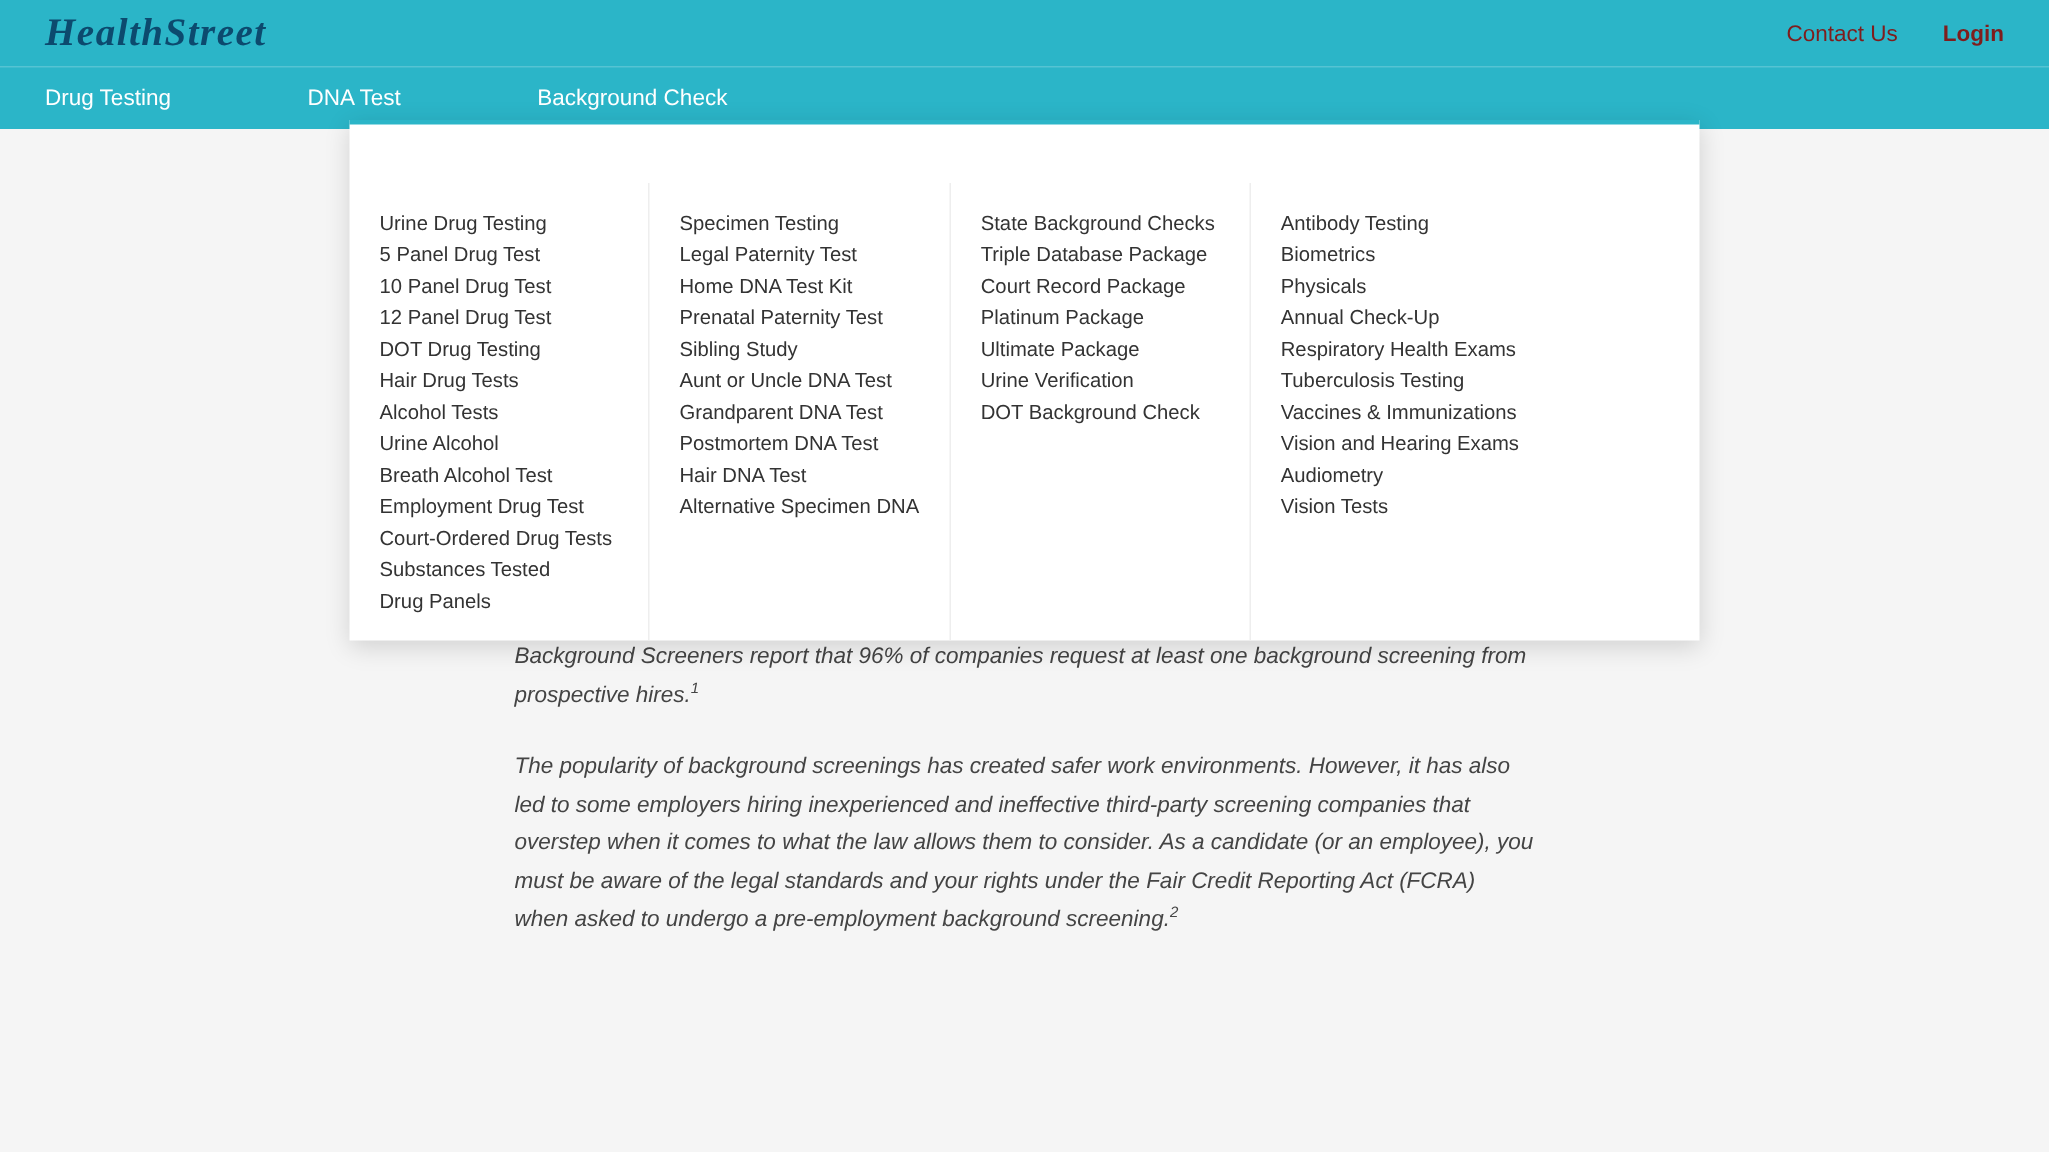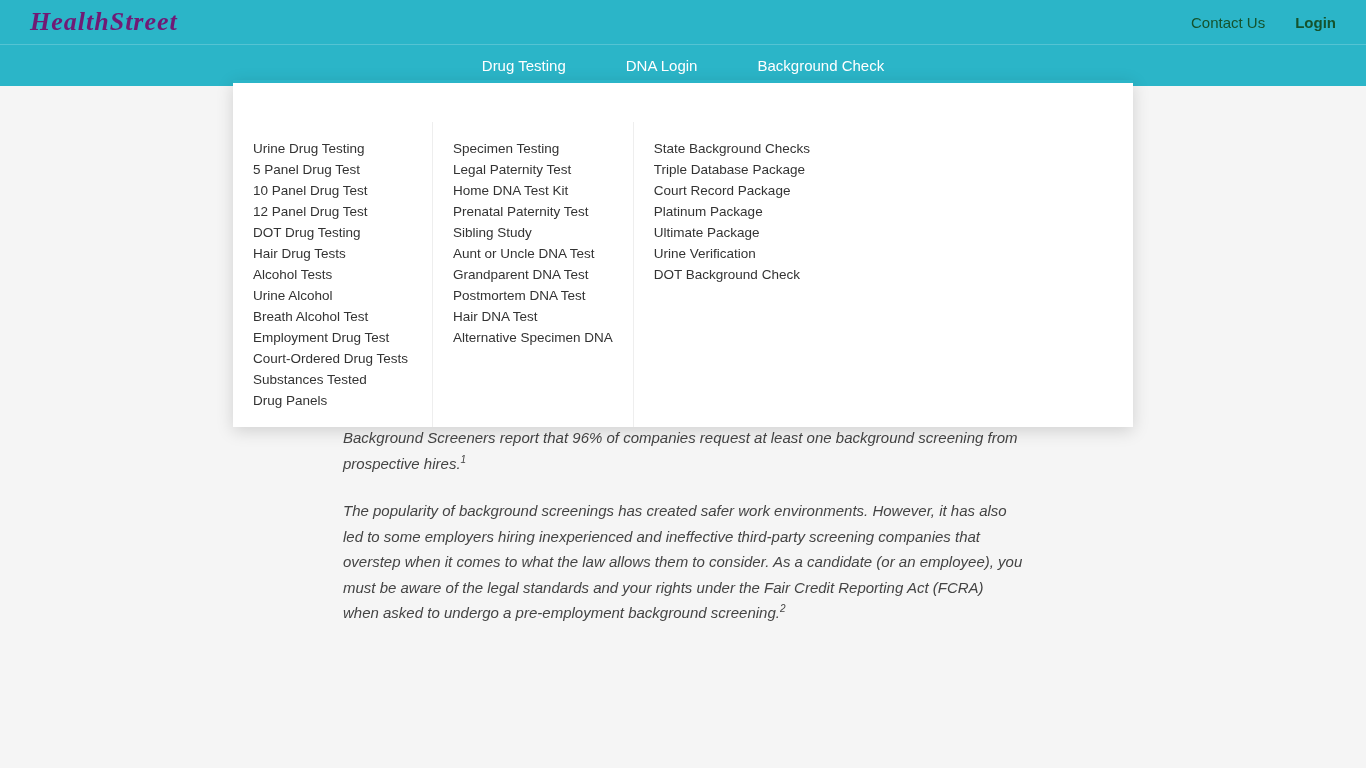--- a/index.html
+++ b/index.html
@@ -15,44 +15,44 @@
       height: 44px;
     }
     .logo {
       font-size: 26px;
       font-weight: 900;
       color: #fff;
       letter-spacing: 1px;
       font-style: italic;
       font-family: Georgia, serif;
     }
-    .logo span { color: #701a75; font-style: italic; }
+    .logo span { color: #0c4a6e; font-style: italic; }
     .header-right {
       display: flex;
       align-items: center;
       gap: 30px;
     }
     .header-right a {
-      color: #14532d;
+      color: #7f1d1d;
       text-decoration: none;
       font-size: 15px;
     }
     .login-btn {
       color: #fff;
       font-weight: bold;
       font-size: 15px;
       text-align: center;
     }
 
     
     .nav {
       background: #2bb5c8;
       display: flex;
-      justify-content: center;
-      gap: 60px;
+      justify-content: flex-start;
+      gap: 91px;
       padding: 0 30px 0 30px;
       border-top: 1px solid rgba(255,255,255,0.2);
     }
     .nav-item {
       position: relative;
       padding: 12px 0;
       color: #fff;
       font-size: 15px;
       cursor: pointer;
       font-weight: 500;
@@ -148,21 +148,21 @@
     <span>Health</span><span>Street</span>
   </div>
   <div class="header-right">
     <a href="#">Contact Us</a>
     <a href="#" class="login-btn">Login</a>
   </div>
 </header>
 
 <nav class="nav">
   <div class="nav-item">Drug Testing</div>
-  <div class="nav-item">DNA Login</div>
+  <div class="nav-item">DNA Test</div>
   <div class="nav-item active">Background Check</div>
 </nav>
 
 <div class="dropdown-overlay">
   <div class="dropdown-row">
 
     <div class="dropdown-col">
       <a href="#">Urine Drug Testing</a>
       <a href="#">5 Panel Drug Test</a>
       <a href="#">10 Panel Drug Test</a>
@@ -194,20 +194,32 @@
     <div class="dropdown-col">
       <a href="#">State Background Checks</a>
       <a href="#">Triple Database Package</a>
       <a href="#">Court Record Package</a>
       <a href="#">Platinum Package</a>
       <a href="#">Ultimate Package</a>
       <a href="#">Urine Verification</a>
       <a href="#">DOT Background Check</a>
     </div>
 
+    <div class="dropdown-col">
+      <a href="#">Antibody Testing</a>
+      <a href="#">Biometrics</a>
+      <a href="#">Physicals</a>
+      <a href="#">Annual Check-Up</a>
+      <a href="#">Respiratory Health Exams</a>
+      <a href="#">Tuberculosis Testing</a>
+      <a href="#">Vaccines &amp; Immunizations</a>
+      <a href="#">Vision and Hearing Exams</a>
+      <a href="#">Audiometry</a>
+      <a href="#">Vision Tests</a>
+    </div>
   </div>
 </div>
 
 <div class="main-content">
   <div class="breadcrumb">Home &gt;</div>
   <h1 class="page-title">What Employers and</h1>
   <h2 class="page-subtitle">Background Check</h2>
   <div class="page-body">
     <p>As a candidate for a job, you should know what an employer can and cannot conduct in a background check, what they have access to, and why they may do more than they should.</p>
     <p>

